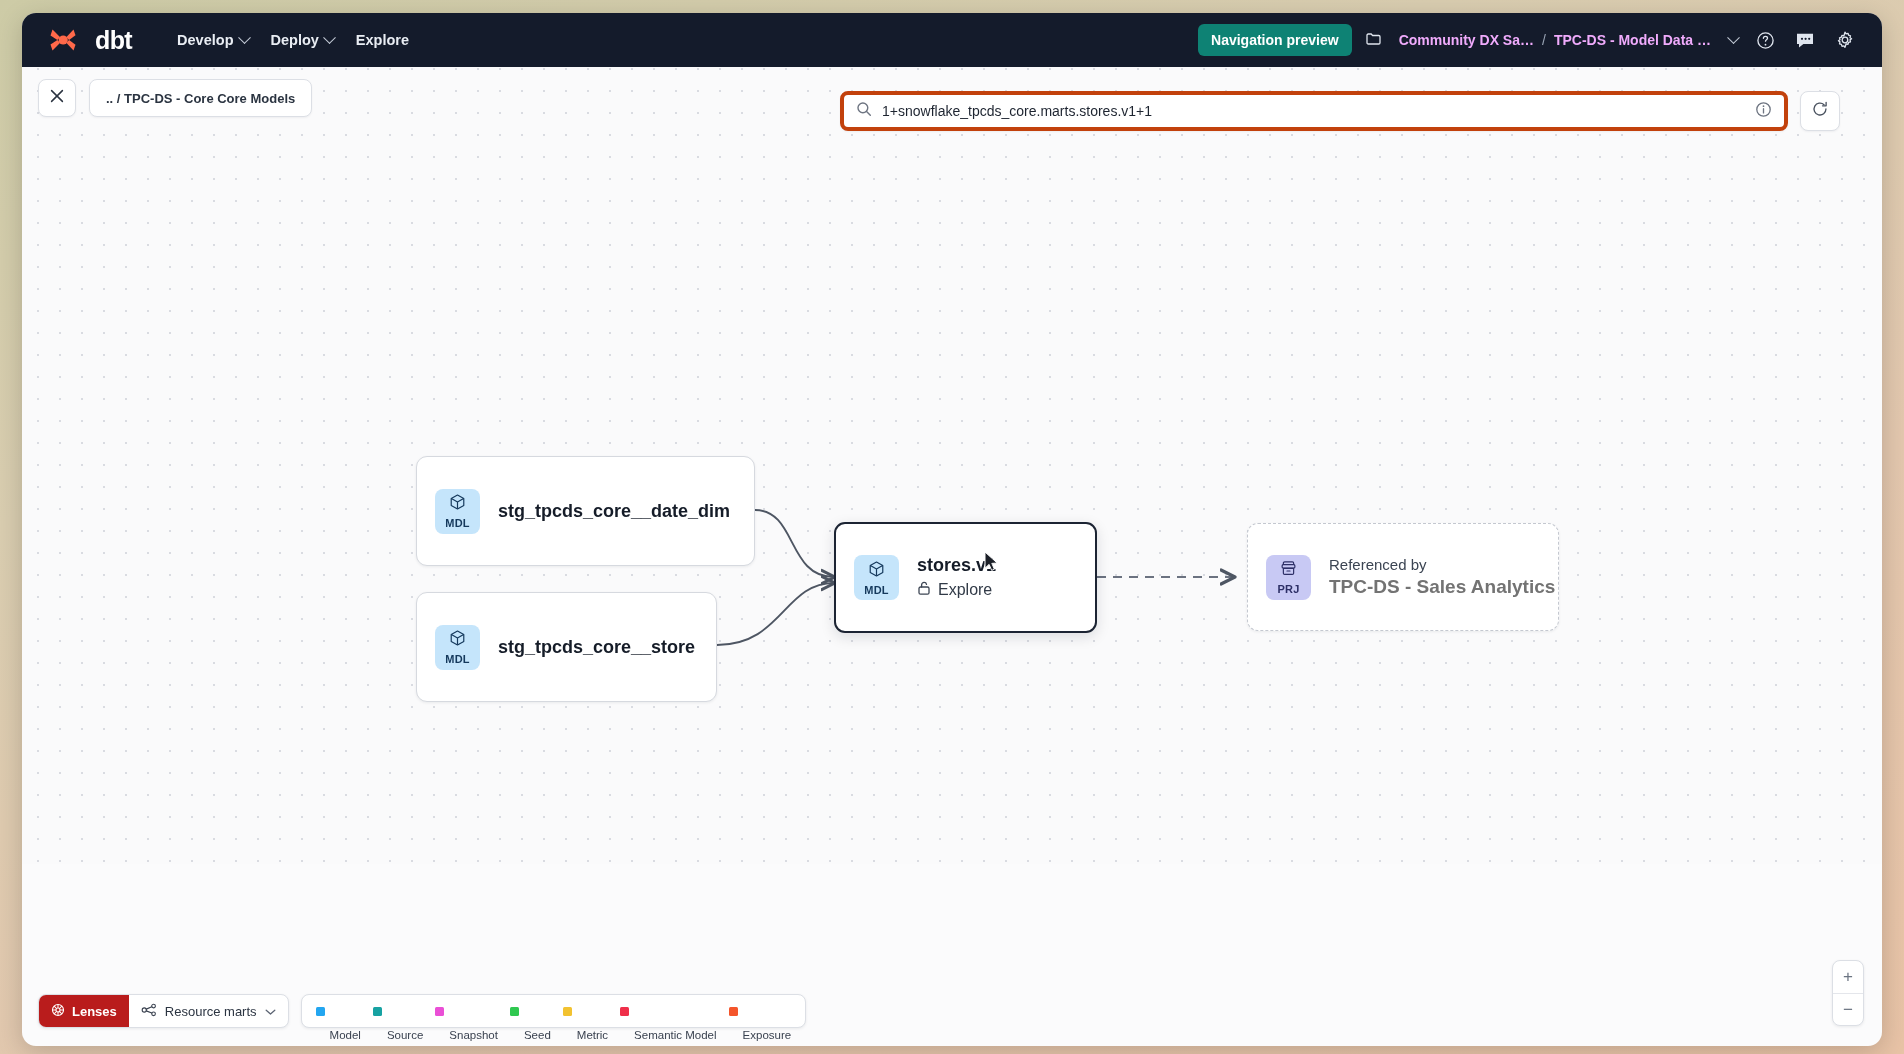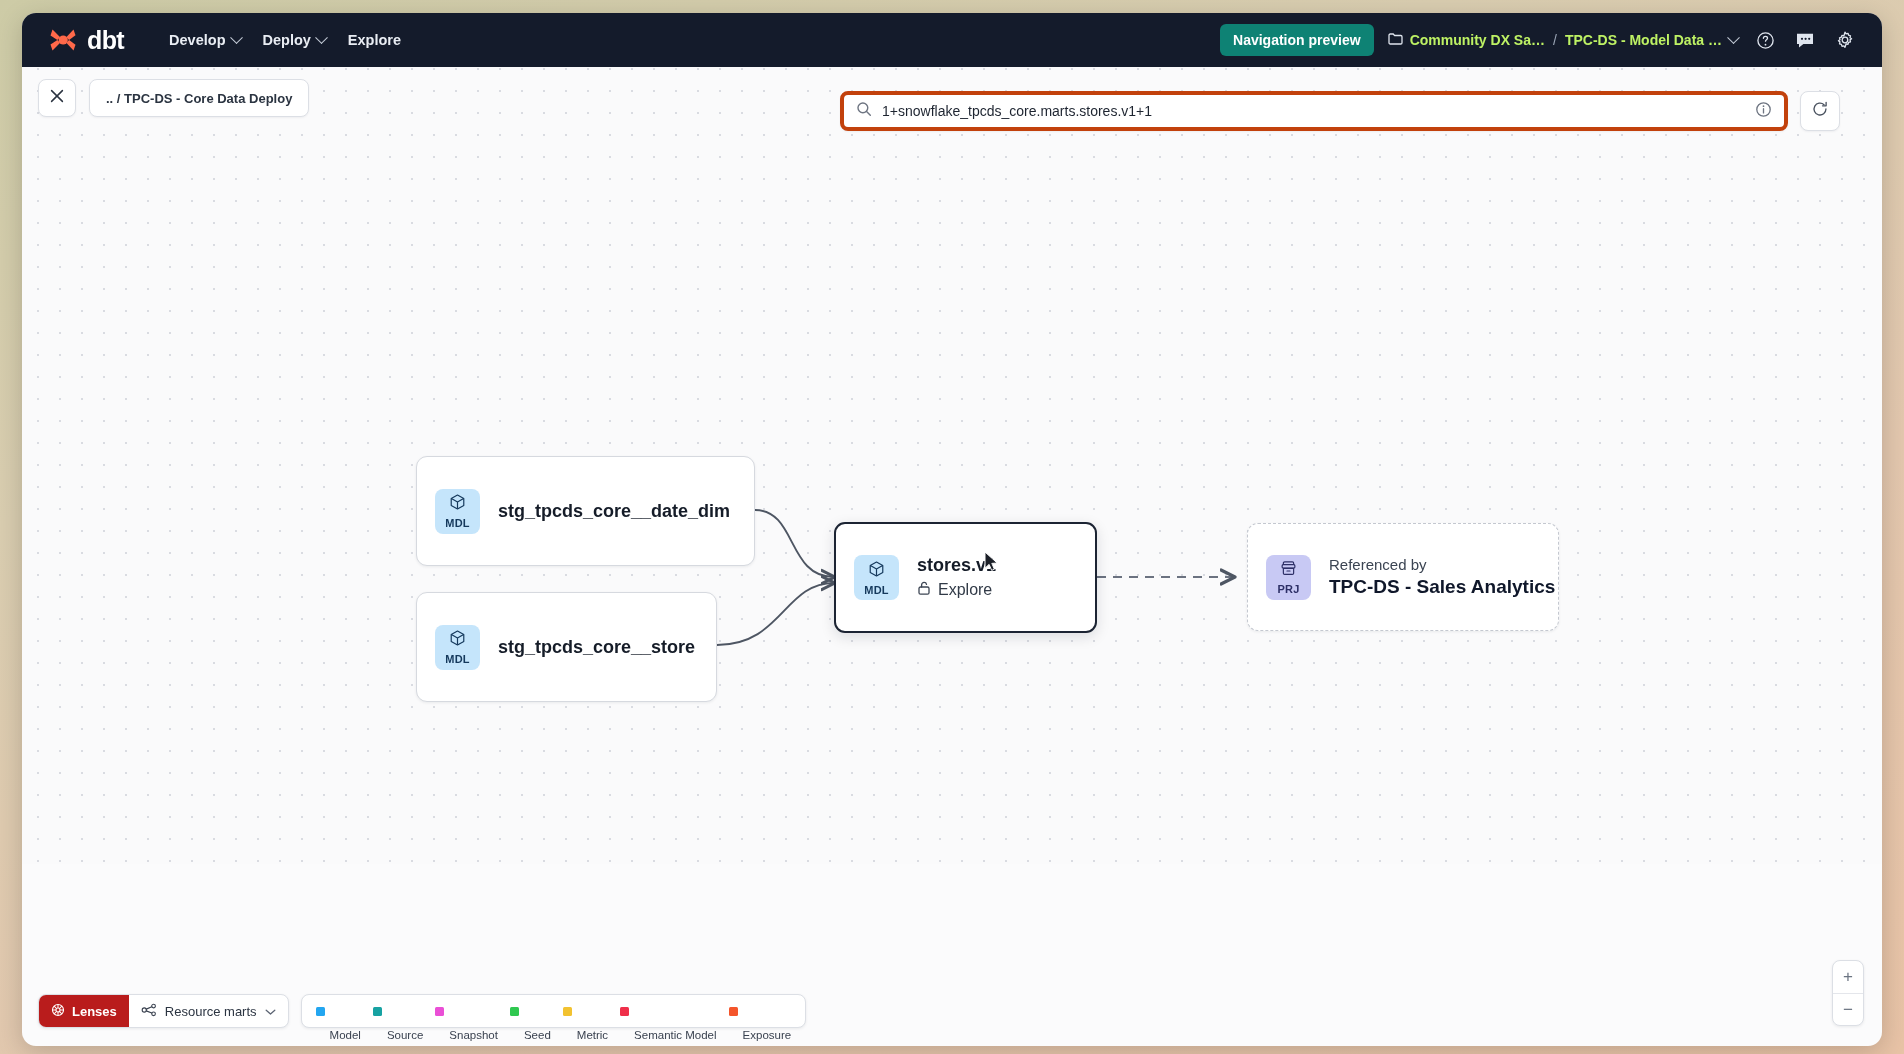--- a/index.html
+++ b/index.html
@@ -34,21 +34,21 @@
     position: absolute;
     left: 0; top: 0;
     width: 100%;
     height: 54px;
     background: #141b2b;
     display: flex;
     align-items: center;
     padding: 0 18px;
     z-index: 40;
   }
-  .logo-wrap { display: flex; align-items: center; gap: 9px; margin-right: 34px; padding-left: 8px;}
+  .logo-wrap { display: flex; align-items: center; gap: 17px; margin-right: 34px; padding-left: 8px;}
   .logo-mark { width: 30px; height: 26px; position: relative; }
   .logo-text { color: #ffffff; font-size: 25px; font-weight: 700; letter-spacing: -0.6px; }
 
   .nav-item {
     color: #e9edf3;
     font-size: 14.5px;
     font-weight: 600;
     padding: 7px 11px;
     border-radius: 5px;
     display: flex;
@@ -67,26 +67,26 @@
     font-size: 14px;
     font-weight: 600;
     padding: 8px 13px;
     border-radius: 6px;
     cursor: pointer;
     white-space: nowrap;
   }
 
   .crumb-group { display: flex; align-items: center; gap: 8px; }
   .crumb {
-    color: #bef264;
+    color: #f0abfc;
     font-size: 14px;
     font-weight: 700;
     display: flex;
     align-items: center;
-    gap: 7px;
+    gap: 18px;
     cursor: pointer;
     white-space: nowrap;
   }
   .crumb-sep { color: #9aa5b5; font-size: 14px; }
   .icon-btn-dark {
     width: 26px; height: 26px;
     display: flex; align-items: center; justify-content: center;
     cursor: pointer; border-radius: 5px;
   }
 
@@ -201,21 +201,21 @@
   .badge.mdl { background: #c5e5fb; }
   .badge.prj { background: #c8c9f4; }
   .badge-label { font-size: 11px; font-weight: 700; letter-spacing: 0.2px; }
   .badge.mdl .badge-label { color: #15395c; }
   .badge.prj .badge-label { color: #2d2f66; }
 
   .node-title { font-size: 18px; color: #151c28; font-weight: 700; white-space: nowrap; }
   .node-sub-row { display: flex; align-items: center; gap: 7px; margin-top: 4px; }
   .node-sub { font-size: 16px; color: #313a47; white-space: nowrap; }
   .node-eyebrow { font-size: 15px; color: #3b4452; white-space: nowrap; }
-  .node-strong { font-size: 19px; color: #0f172a; font-weight: 600; white-space: nowrap; margin-top: 3px; }
+  .node-strong { font-size: 19px; color: #737373; font-weight: 600; white-space: nowrap; margin-top: 3px; }
 
   
   #bottombar {
     position: absolute;
     left: 16px;
     bottom: 18px;
     display: flex;
     align-items: center;
     gap: 12px;
     z-index: 20;
@@ -458,21 +458,21 @@
   </div>
 
   <div id="subbar">
     <div class="pill-btn" id="close-btn">
       <span>
         <svg width="16" height="16" viewBox="0 0 16 16">
           <path d="M2.6 2.6 L13.4 13.4 M13.4 2.6 L2.6 13.4" stroke="#2b3441" stroke-width="1.5" stroke-linecap="round"></path>
         </svg>
       </span>
     </div>
-    <div class="pill-btn" id="breadcrumb-pill">.. / TPC-DS - Core Data Deploy</div>
+    <div class="pill-btn" id="breadcrumb-pill">.. / TPC-DS - Core Core Models</div>
   </div>
 
   <div id="search-wrap">
     <div id="search-box">
       <span>
         <svg width="16" height="16" viewBox="0 0 17 17" fill="none">
           <circle cx="7.3" cy="7.3" r="5.2" stroke="#6e7582" stroke-width="1.5"></circle>
           <path d="M11.2 11.2 L15.2 15.2" stroke="#6e7582" stroke-width="1.5" stroke-linecap="round"></path>
         </svg>
       </span>

